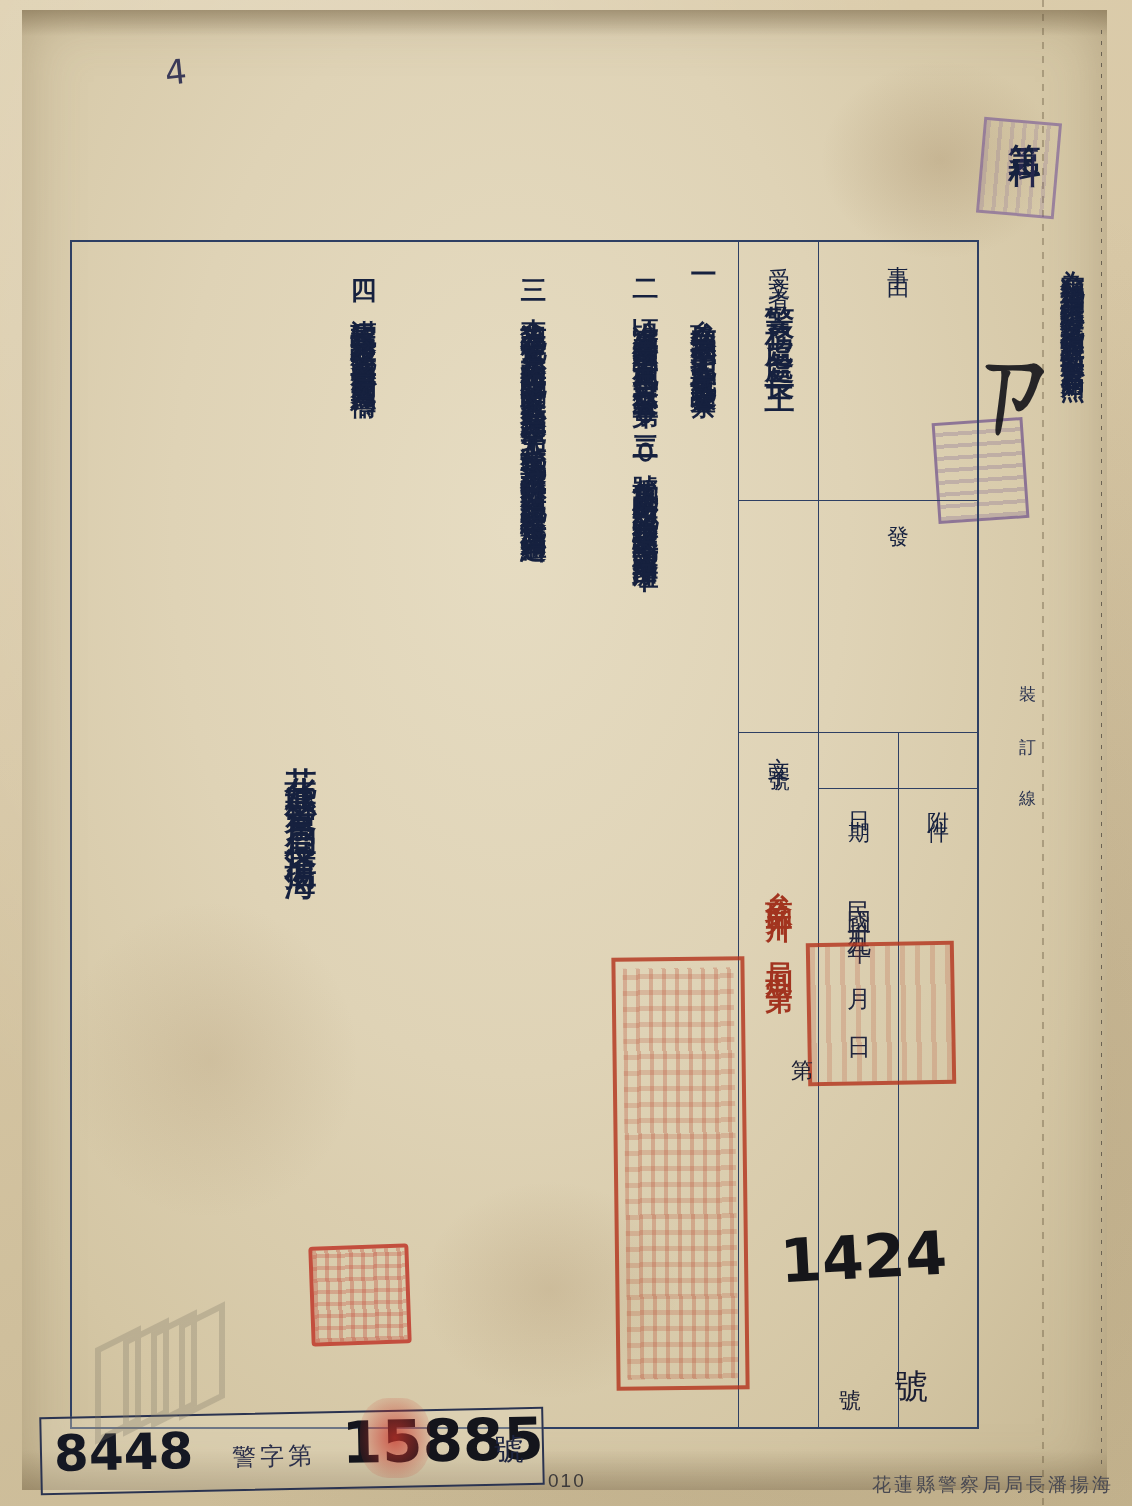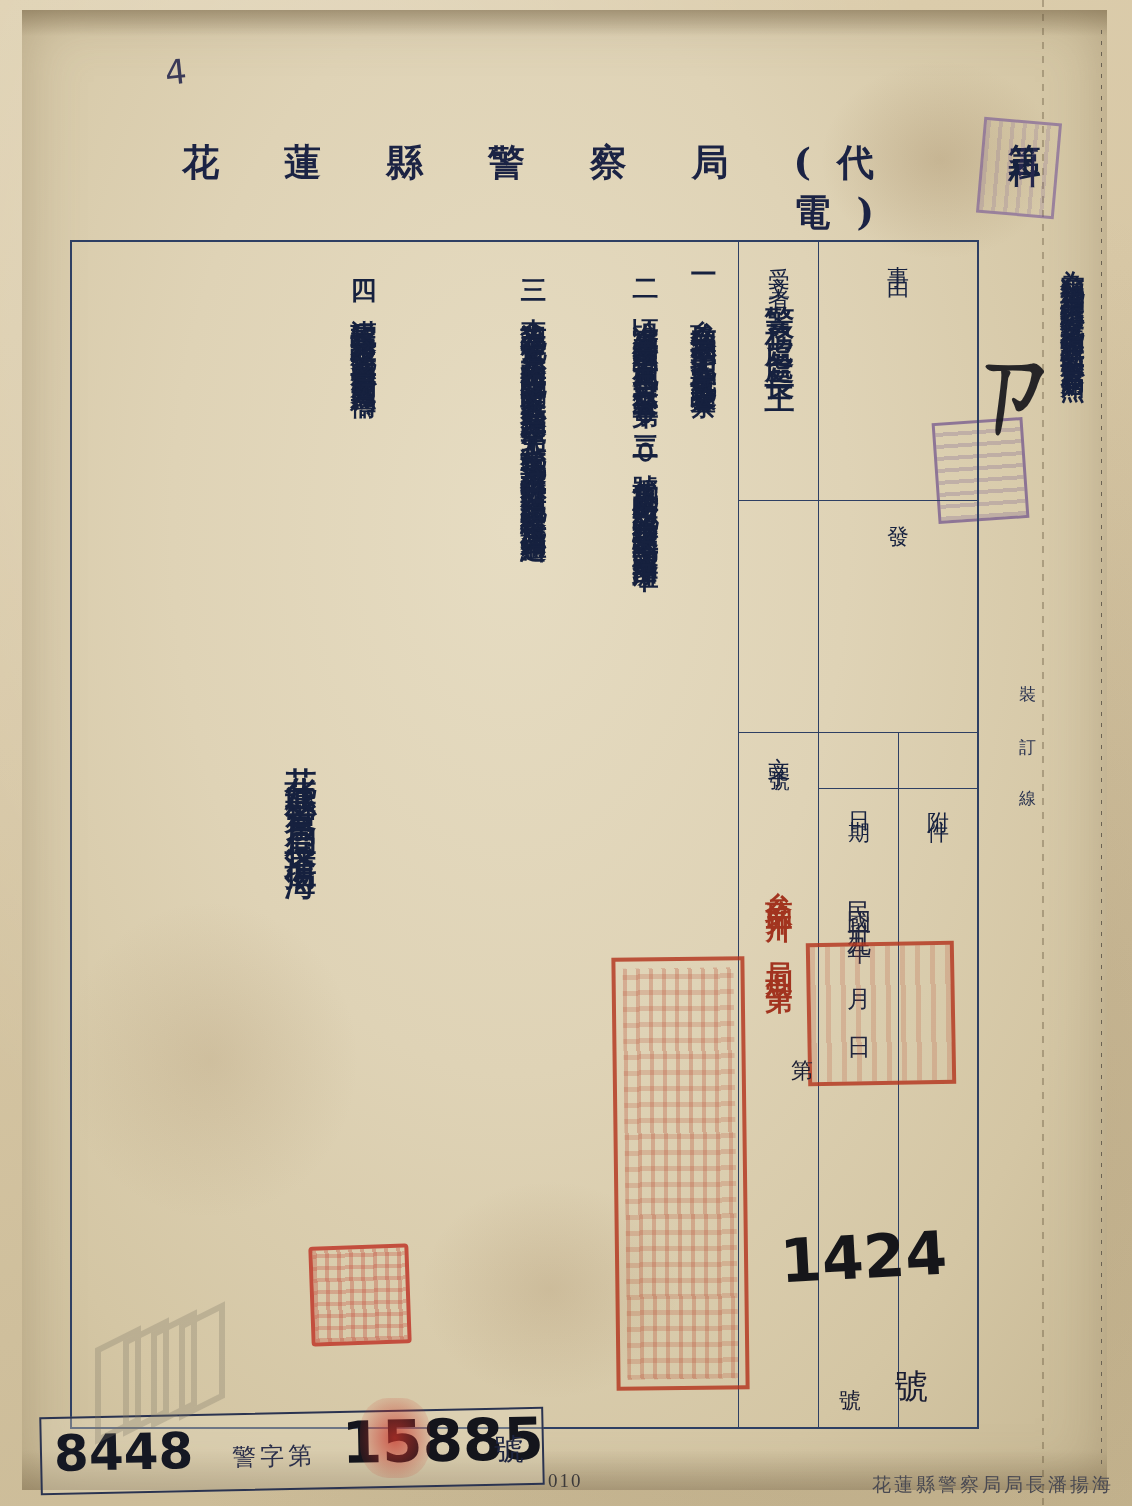--- a/index.html
+++ b/index.html
@@ -153,21 +153,21 @@
   #bottomStrip .hao{
     position:absolute;left:452px;top:20px;font-size:30px;color:#1d2440;
   }
   #redblob{
     position:absolute;left:360px;top:1398px;width:70px;height:80px;
     background:radial-gradient(ellipse at 50% 50%, rgba(198,50,40,.75), rgba(198,50,40,.15) 70%, rgba(198,50,40,0) 100%);
     border-radius:40%;
   }
   #code010{
     position:absolute;left:548px;top:1470px;font-size:19px;color:#3c3a3a;
-    font-family:Liberation Serif, serif;letter-spacing:2px;
+    font-family:Liberation Sans, sans-serif;letter-spacing:2px;
   }
   #watermark{
     position:absolute;left:78px;top:1290px;width:180px;height:180px;opacity:.28;
   }
   #footer-note{
     position:absolute;right:18px;bottom:8px;font-size:19px;color:#4a4a52;
     letter-spacing:3px;
   }
   .nowrapv{white-space:nowrap;}
 </style>
@@ -183,21 +183,20 @@
   <div class="fold" style="left:1042px;"></div>
 
   <div id="pagenum">4</div>
 
   <div id="section3" class="v brush">第三科</div>
 
   <div id="purpleseal2"></div>
   <div id="purpleseal"></div>
   <div id="hand-big" class="handwrite">ㄗ</div>
 
-  <div id="title">花 蓮 縣 警 察 局 (代 電)</div>
 
   <div id="binding" class="v">裝 訂 線</div>
   <div class="dots" style="right:30px;top:30px;bottom:40px;"></div>
 
   <div id="frame">
 
     <div class="vline" style="right:158px;"></div>
     <div class="vline" style="right:238px;"></div>
 
     <div class="hline" style="top:258px;left:auto;right:0;width:238px;"></div>

